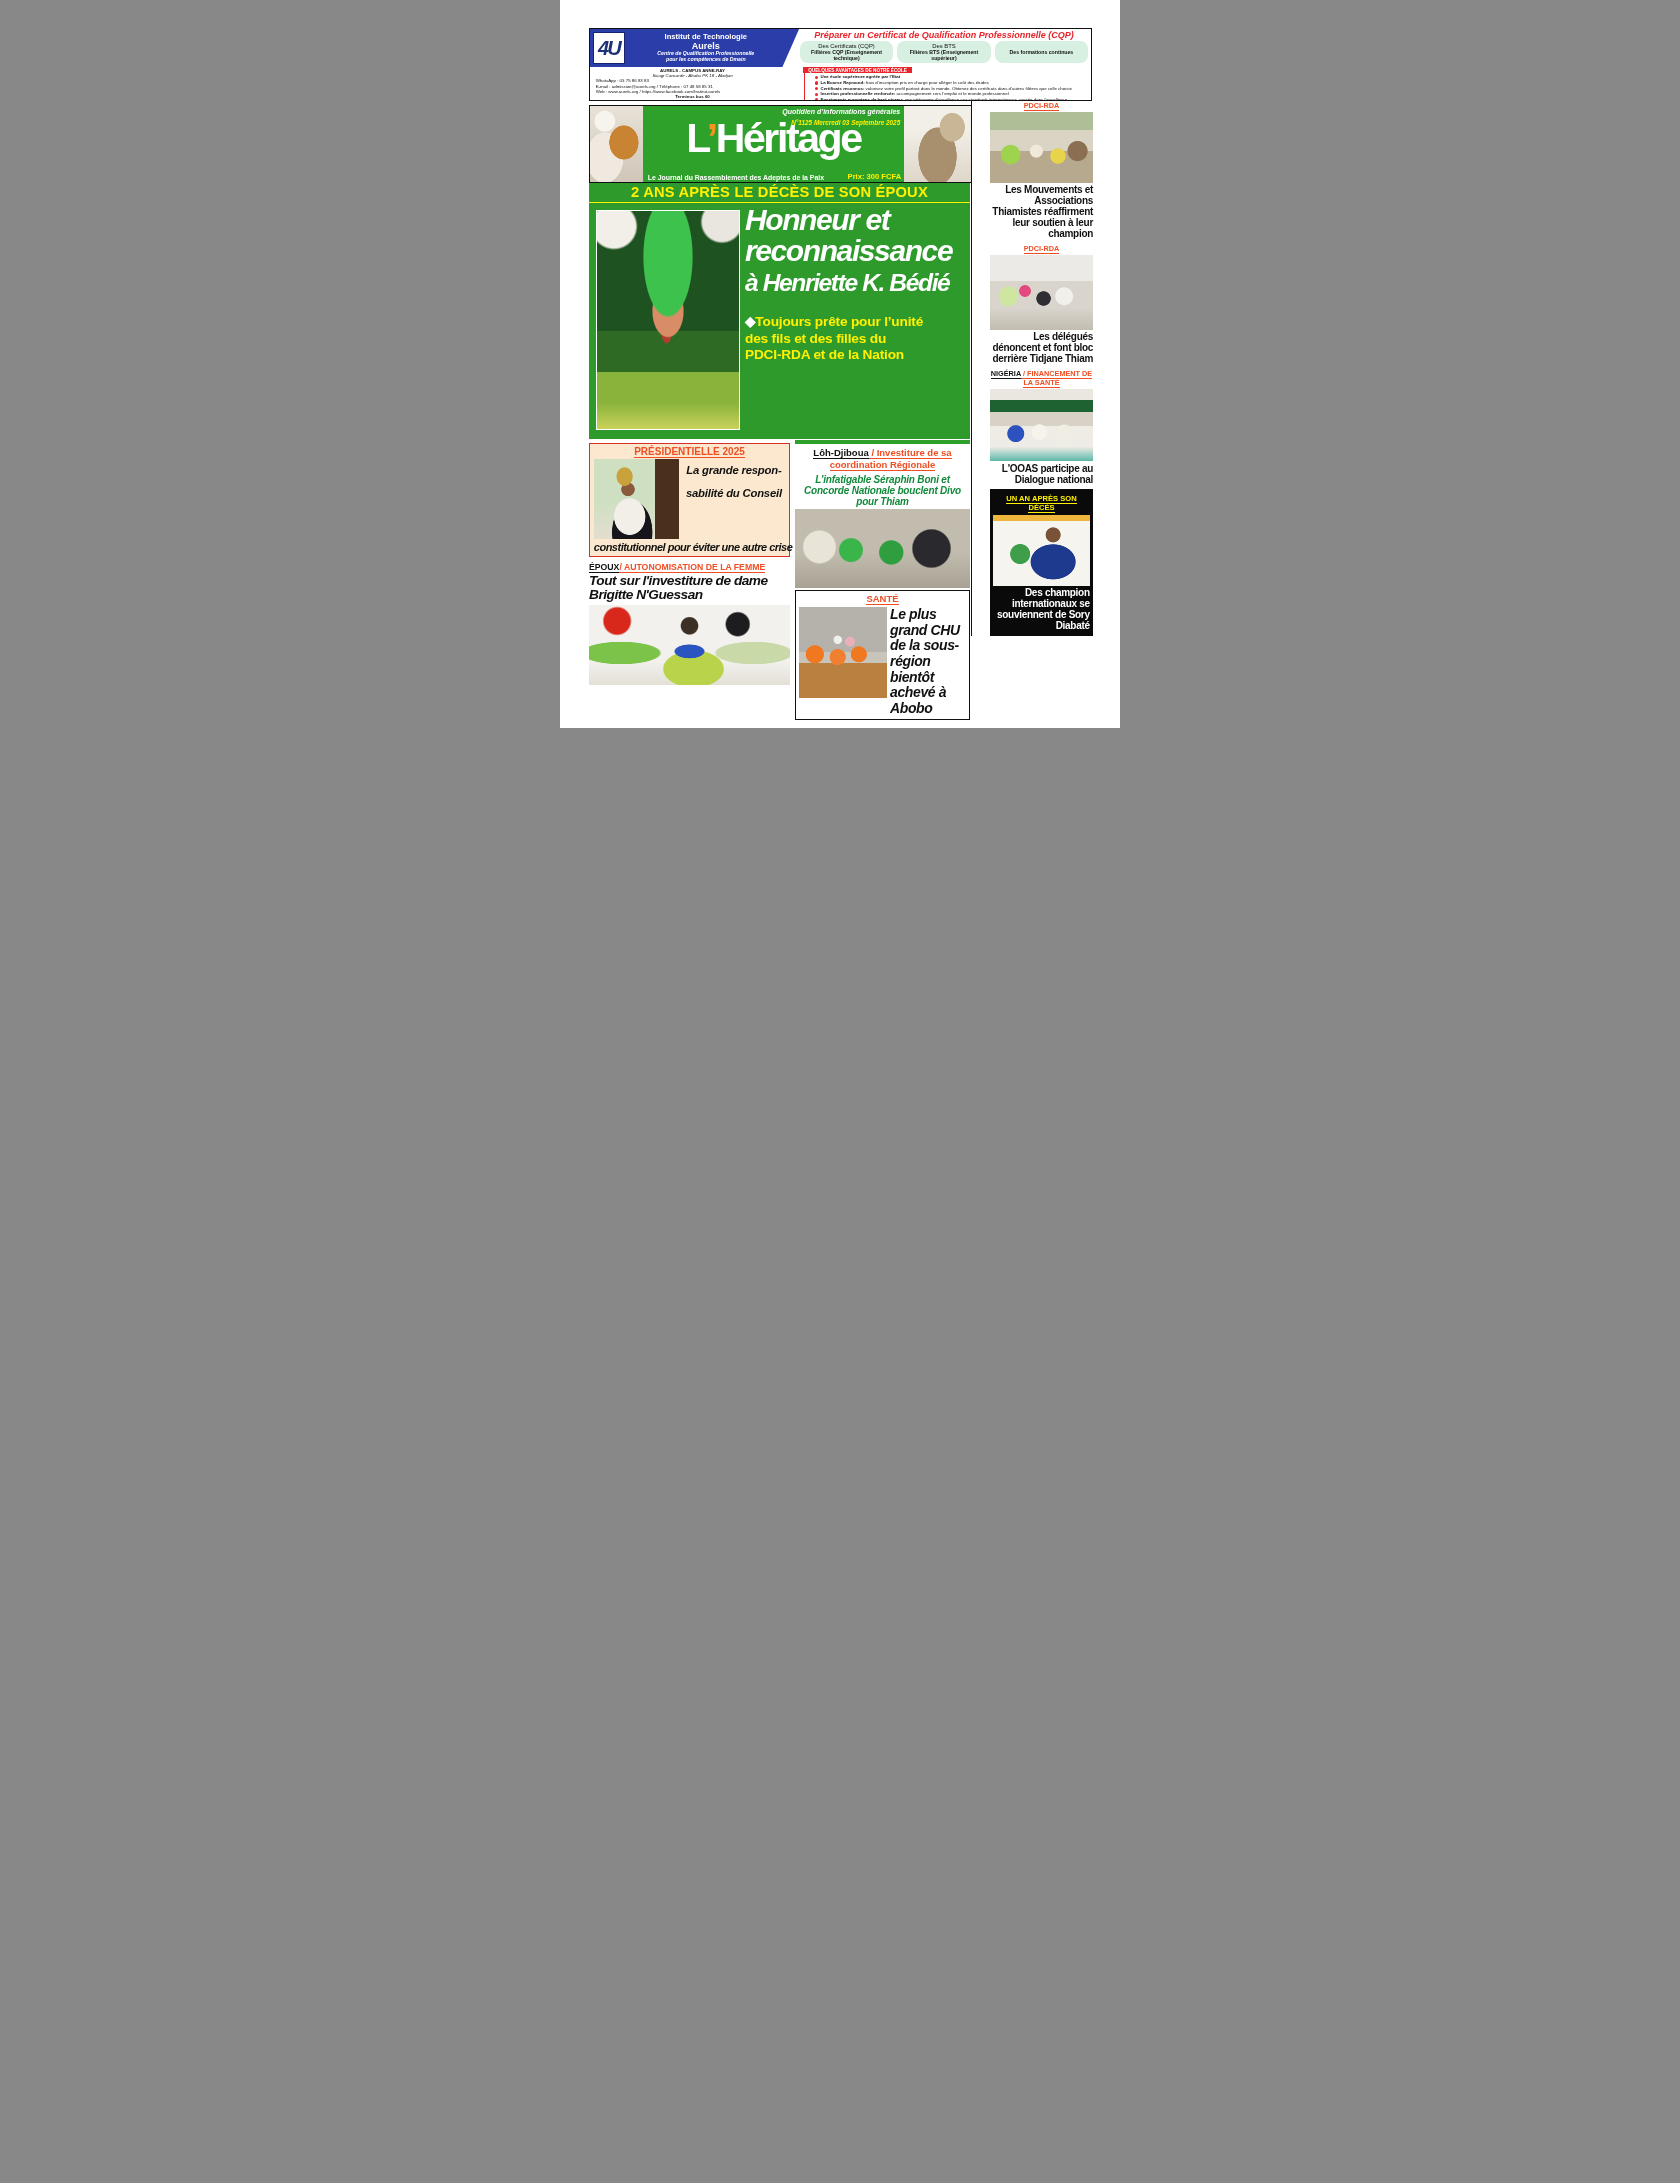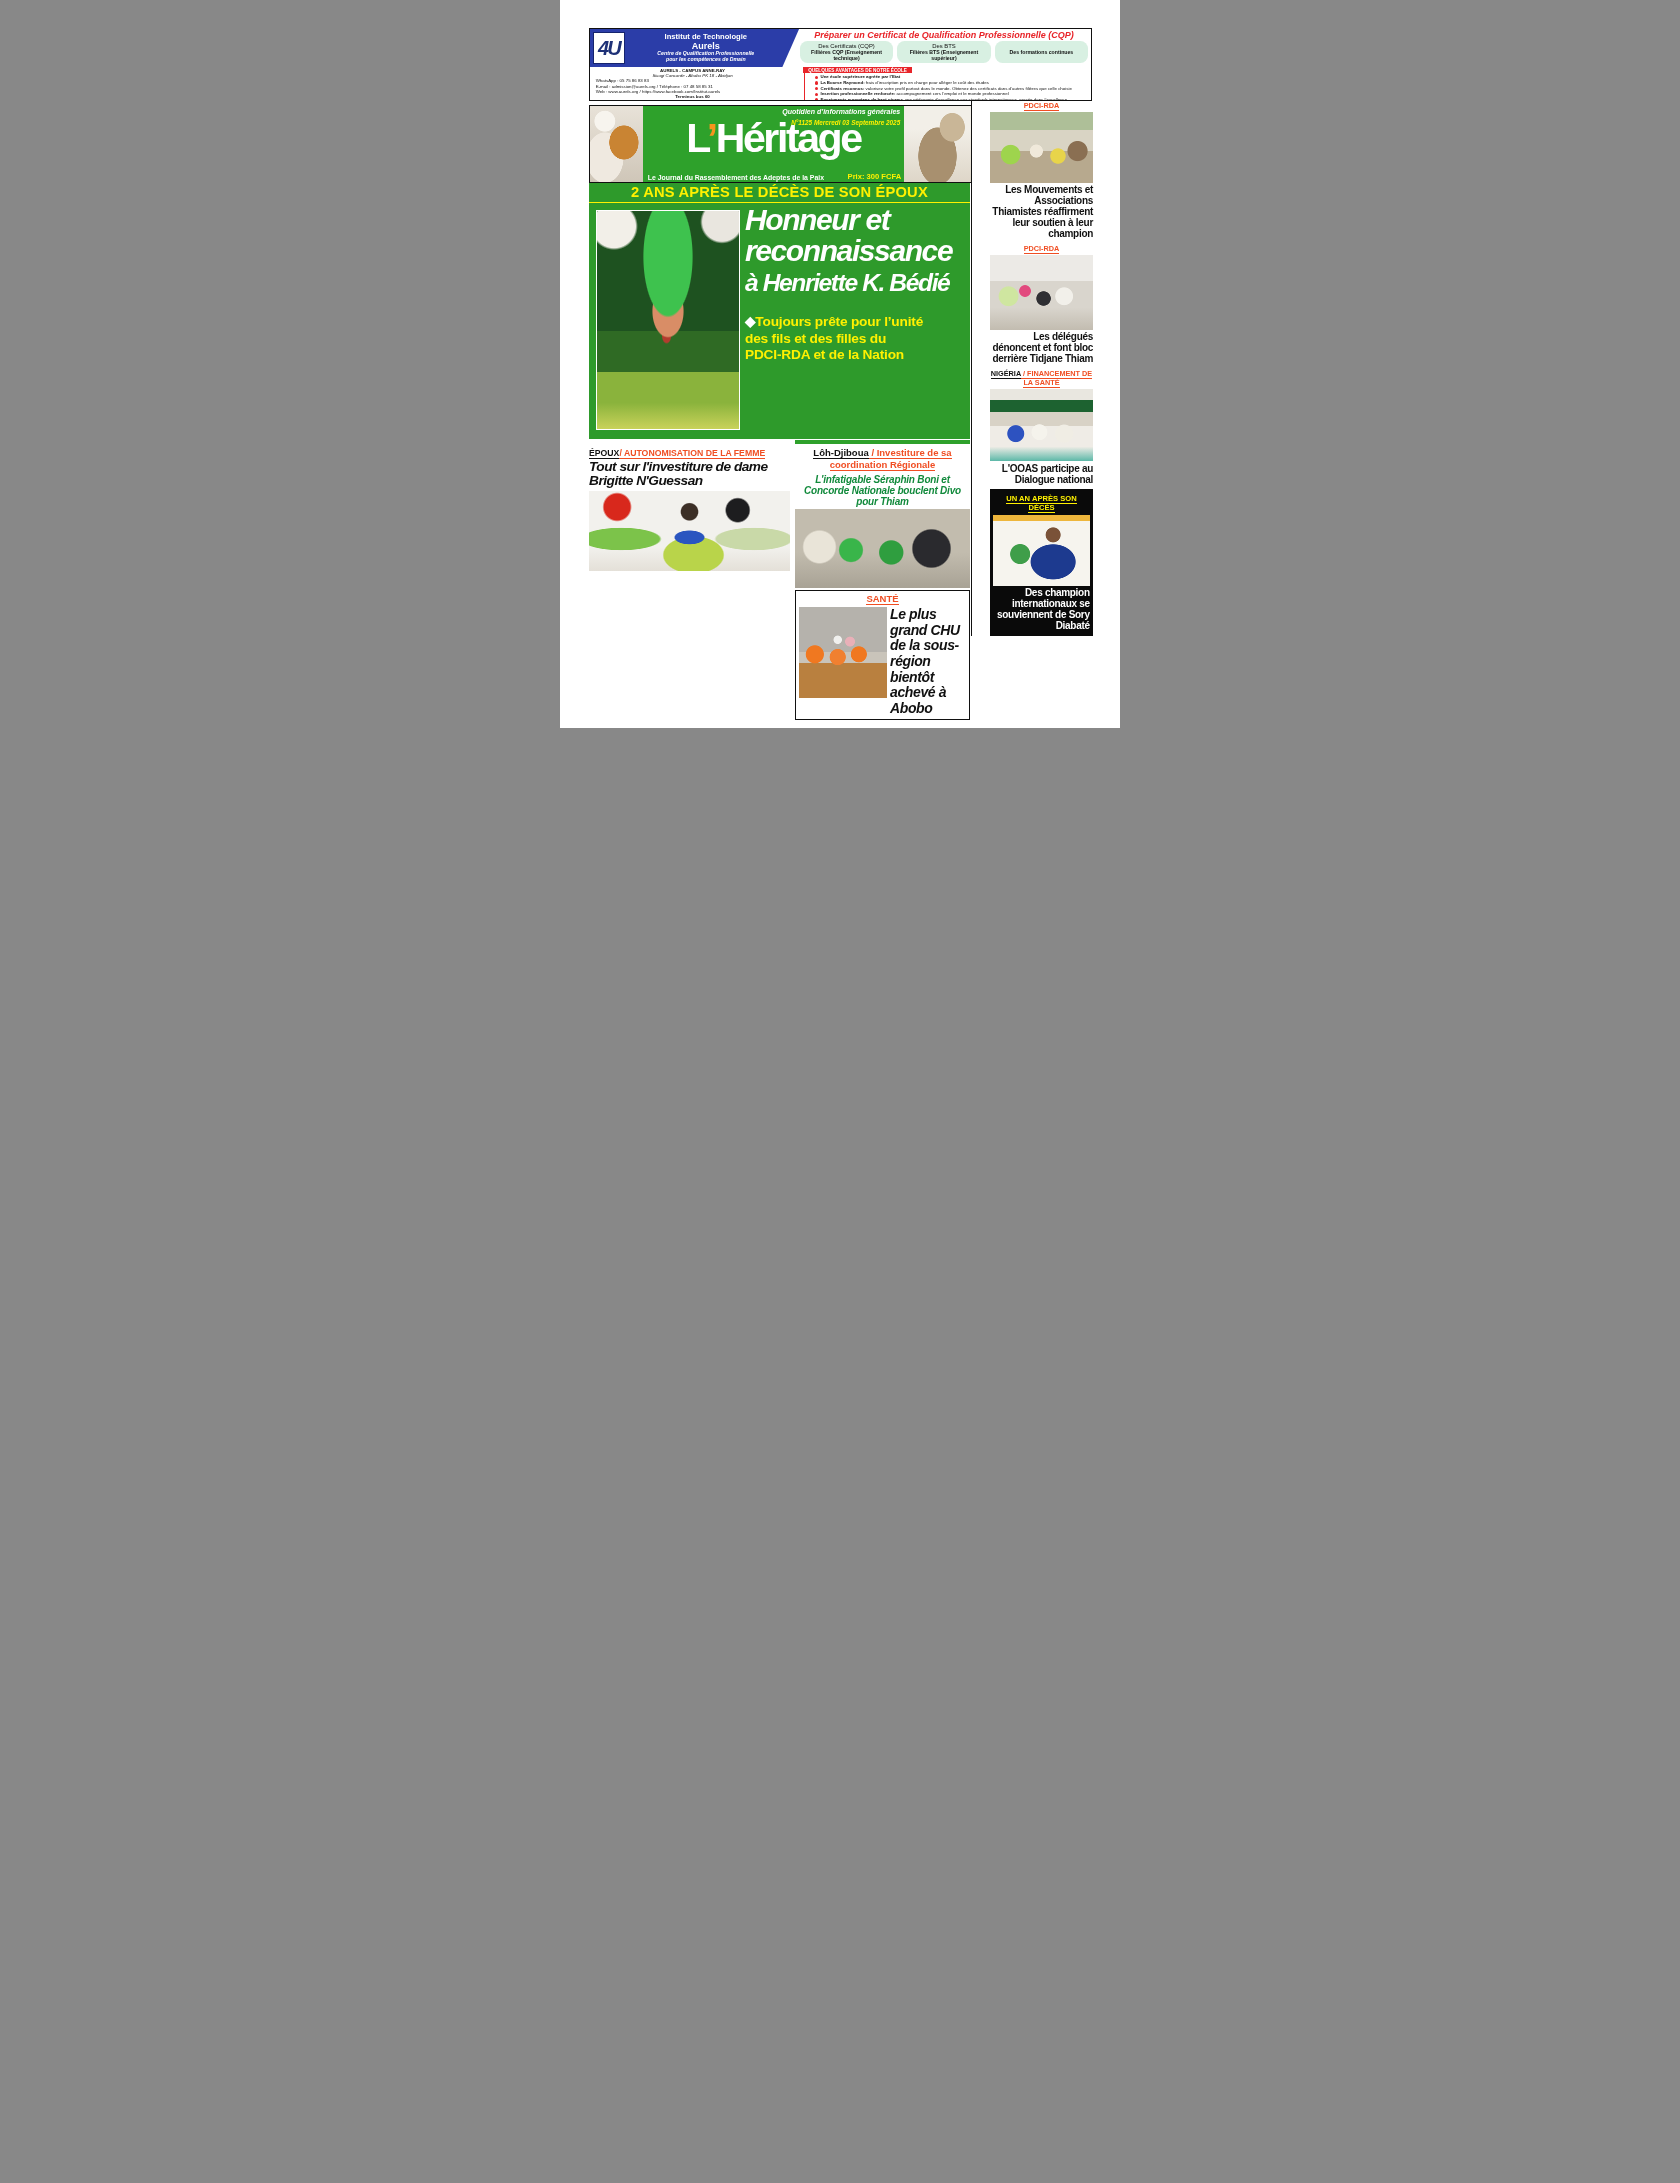--- a/index.html
+++ b/index.html
@@ -297,20 +297,31 @@
       <div class="rhead">L'OOAS participe au Dialogue national</div>
     </div>
     <div class="blackbox">
       <div class="rkicker"><span class="u">UN AN APRÈS SON DÉCÈS</span></div>
       <div class="rphoto ph ph-sory" style="height:71px;"></div>
       <div class="rhead">Des champion internationaux se souviennent de Sory Diabaté</div>
     </div>
   </section>
 
   <section id="colA">
+    <div class="pbox">
+      <div class="kick"><span>PRÉSIDENTIELLE 2025</span></div>
+      <div class="pbox-row">
+        <div class="pbox-photo ph ph-judge"></div>
+        <div class="pbox-l12">
+          <div>La grande respon-</div>
+          <div>sabilité du Conseil</div>
+        </div>
+      </div>
+      <div class="pbox-l3">constitutionnel pour éviter une autre crise</div>
+    </div>
     <div class="beoumi">
       <div class="bkick"><span class="blk">ÉPOUX</span><span class="org">/ AUTONOMISATION DE LA FEMME</span></div>
       <div class="bhead">Tout sur l'investiture de dame Brigitte N'Guessan</div>
       <div class="bphoto ph ph-brigitte"></div>
     </div>
   </section>
 
   <section id="colB">
     <div class="greenbar"></div>
     <div class="lkick"><span class="blk">Lôh-Djiboua</span><span class="org"> / Investiture de sa coordination Régionale</span></div>

